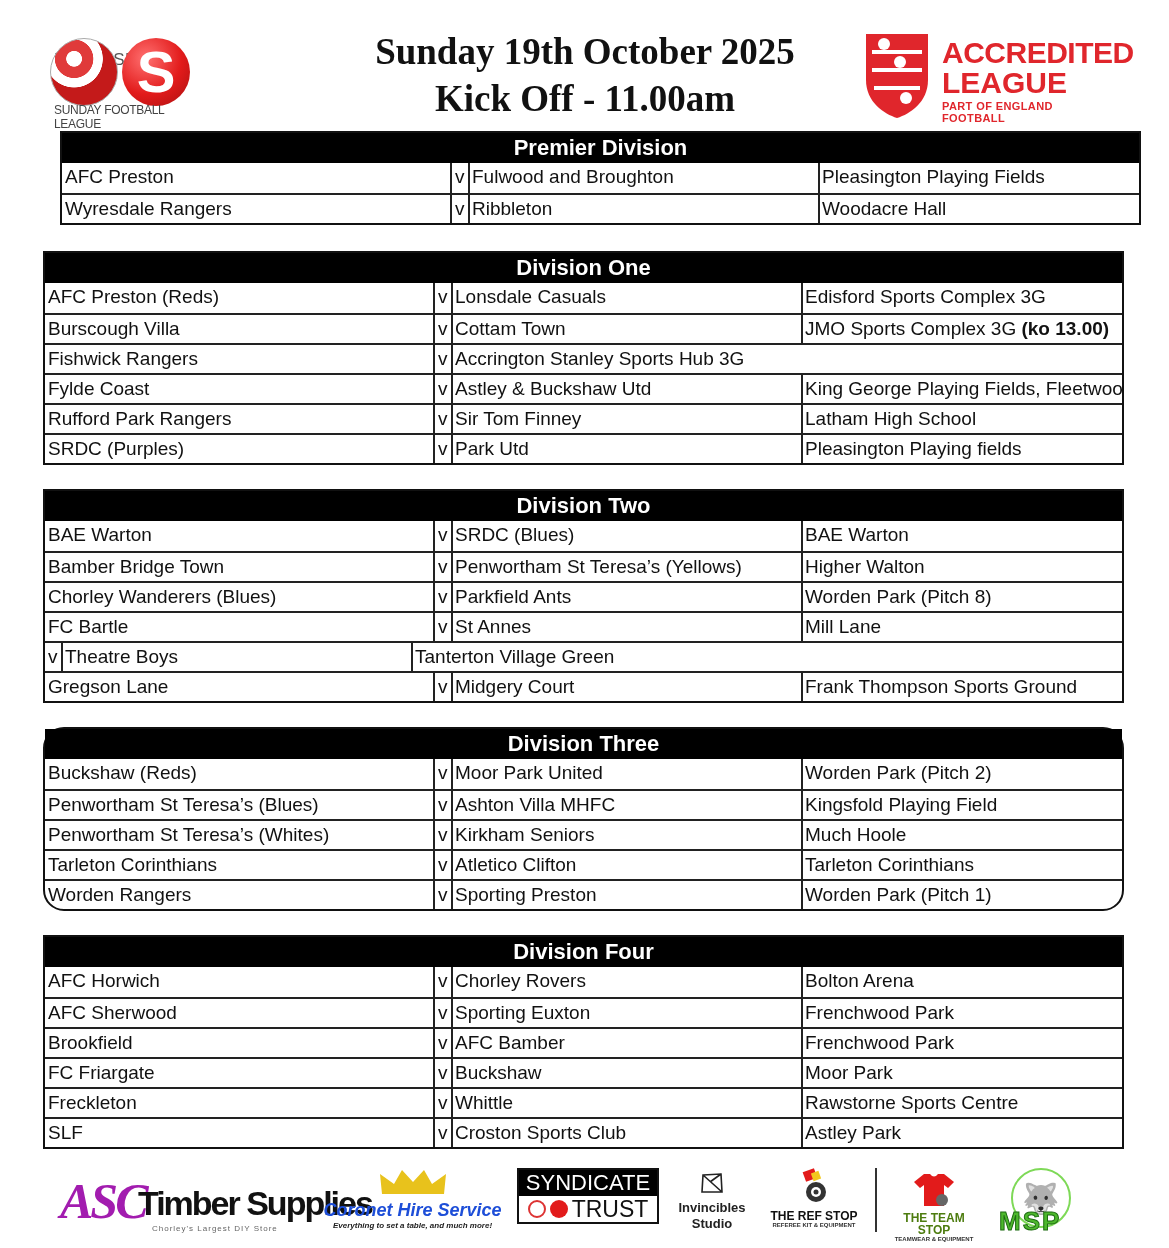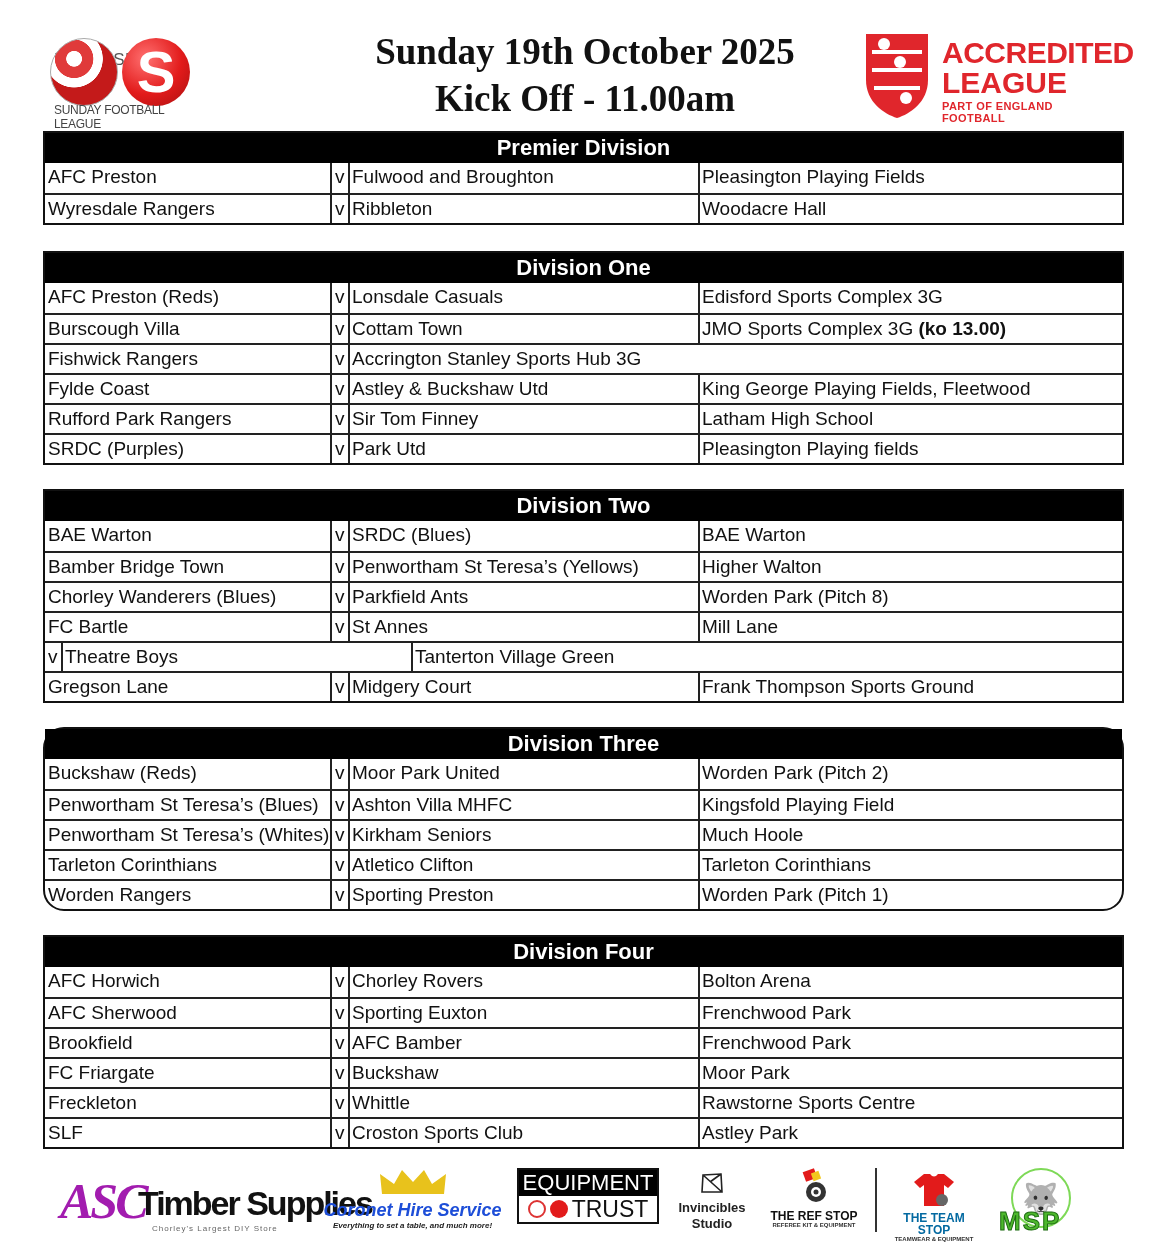--- a/index.html
+++ b/index.html
@@ -17,21 +17,21 @@
   .accred { position:absolute; left:860px; top:28px; width:250px; height:95px; }
   .crest { position:absolute; left:2px; top:2px; width:70px; height:88px; }
   .accred .a1 { position:absolute; left:82px; top:10px; font-weight:bold; font-size:30px; color:#e0262c; line-height:30px; letter-spacing:-0.5px; }
   .accred .a2 { position:absolute; left:82px; top:40px; font-weight:bold; font-size:30px; color:#e0262c; line-height:30px; }
   .accred .a3 { position:absolute; left:82px; top:72px; font-weight:bold; font-size:11px; color:#e0262c; letter-spacing:0.4px; }
 
   .division { position:absolute; left:43px; width:1081px; border:2px solid #111; box-sizing:border-box; }
   .div-head { background:#000; color:#fff; font-weight:bold; font-size:22px; text-align:center; height:30px; line-height:30px; }
   .row { display:flex; height:30px; border-top:2px solid #222; box-sizing:border-box; font-size:19px; line-height:28px; }
   .row:first-of-type { border-top:none; }
-  .c-home { width:287px; padding-left:3px; border-right:2px solid #222; box-sizing:border-box; white-space:nowrap; overflow:hidden; }
+  .c-home { width:390px; padding-left:3px; border-right:2px solid #222; box-sizing:border-box; white-space:nowrap; overflow:hidden; }
   .c-v { width:18px; padding-left:3px; border-right:2px solid #222; box-sizing:border-box; }
   .c-away { width:350px; padding-left:2px; border-right:2px solid #222; box-sizing:border-box; white-space:nowrap; overflow:hidden; }
   .c-venue { flex:1; padding-left:2px; white-space:nowrap; overflow:hidden; }
   .c-venue b { font-weight:bold; }
 
   .sponsors { position:absolute; left:0; top:1160px; width:1169px; height:85px; }
   .sp { position:absolute; }
   .asc { left:60px; top:12px; }
   .asc .asc-mark { font-family:"Liberation Serif", serif; font-style:italic; font-size:50px; color:#a21caf; font-weight:bold; letter-spacing:-3px; }
   .asc .asc-name { font-size:34px; font-weight:bold; color:#111; letter-spacing:-2px; position:absolute; left:78px; top:12px; white-space:nowrap; }
@@ -54,21 +54,21 @@
 
   .refstop { left:766px; top:8px; width:96px; text-align:center; }
   .refstop .w { width:40px; height:38px; margin:0 auto; position:relative; }
   .refstop .t { font-weight:bold; font-size:12px; color:#111; line-height:12px; }
   .refstop .s { font-size:6px; color:#333; font-weight:bold; }
 
   .divider-v { position:absolute; left:875px; top:8px; width:2px; height:64px; background:#333; }
 
   .teamstop { left:886px; top:12px; width:96px; text-align:center; }
   .teamstop .shirt { width:44px; height:36px; margin:0 auto; }
-  .teamstop .t { font-weight:bold; font-size:12px; color:#0369a1; line-height:12px; }
+  .teamstop .t { font-weight:bold; font-size:12px; color:#4d7c0f; line-height:12px; }
   .teamstop .s { font-size:6px; color:#333; font-weight:bold; }
 
   .msp { left:995px; top:6px; width:104px; height:72px; }
   .msp .ring { position:absolute; left:16px; top:2px; width:60px; height:60px; border-radius:50%; border:2px solid #7ed957; box-sizing:border-box; display:flex; align-items:center; justify-content:center; font-size:30px; }
   .msp .txt { position:absolute; left:4px; top:40px; font-weight:bold; font-size:26px; color:#4db82c; letter-spacing:2px; -webkit-text-stroke:1px #1e6b12; }
 </style>
 </head>
 <body>
 
 <div class="header">
@@ -91,21 +91,21 @@
       <circle cx="22" cy="14" r="6" fill="#fff"></circle>
         <circle cx="38" cy="32" r="6" fill="#fff"></circle>
         <circle cx="44" cy="68" r="6" fill="#fff"></circle>
     </svg>
     <div class="a1">ACCREDITED</div>
     <div class="a2">LEAGUE</div>
     <div class="a3">PART OF ENGLAND FOOTBALL</div>
   </div>
 </div>
 
-<div class="division" style="top:131px;">
+<div class="division" style="top:131px;margin-left:17px;">
   <div class="div-head">Premier Division</div>
   <div>
       <div class="row">
         <div class="c-home">AFC Preston</div>
         <div class="c-v">v</div>
         <div class="c-away">Fulwood and Broughton</div>
         <div class="c-venue"><span>Pleasington Playing Fields</span></div>
       </div>
       <div class="row">
         <div class="c-home">Wyresdale Rangers</div>
@@ -285,21 +285,21 @@
 
   <div class="sp coronet">
     <svg class="crown" viewBox="0 0 70 28">
       <path d="M4 26 L2 6 L16 16 L24 2 L35 14 L46 2 L54 16 L68 6 L66 26 Z" fill="#e8c21c"></path>
     </svg>
     <div class="c-name">Coronet Hire Service</div>
     <div class="c-tag">Everything to set a table, and much more!</div>
   </div>
 
   <div class="sp syndicate">
-    <div class="s1">EQUIPMENT</div>
+    <div class="s1">SYNDICATE</div>
     <div class="s2">
       <span class="mini1"></span>
       <span class="mini2"></span>
       <span>TRUST</span>
     </div>
   </div>
 
   <div class="sp invincibles">
     <svg class="box" viewBox="0 0 24 22">
       <path d="M3 3 L21 2 L22 20 L2 20 Z M3 3 L22 20 M21 2 L10 10" stroke="#222" stroke-width="1.6" fill="none"></path>

